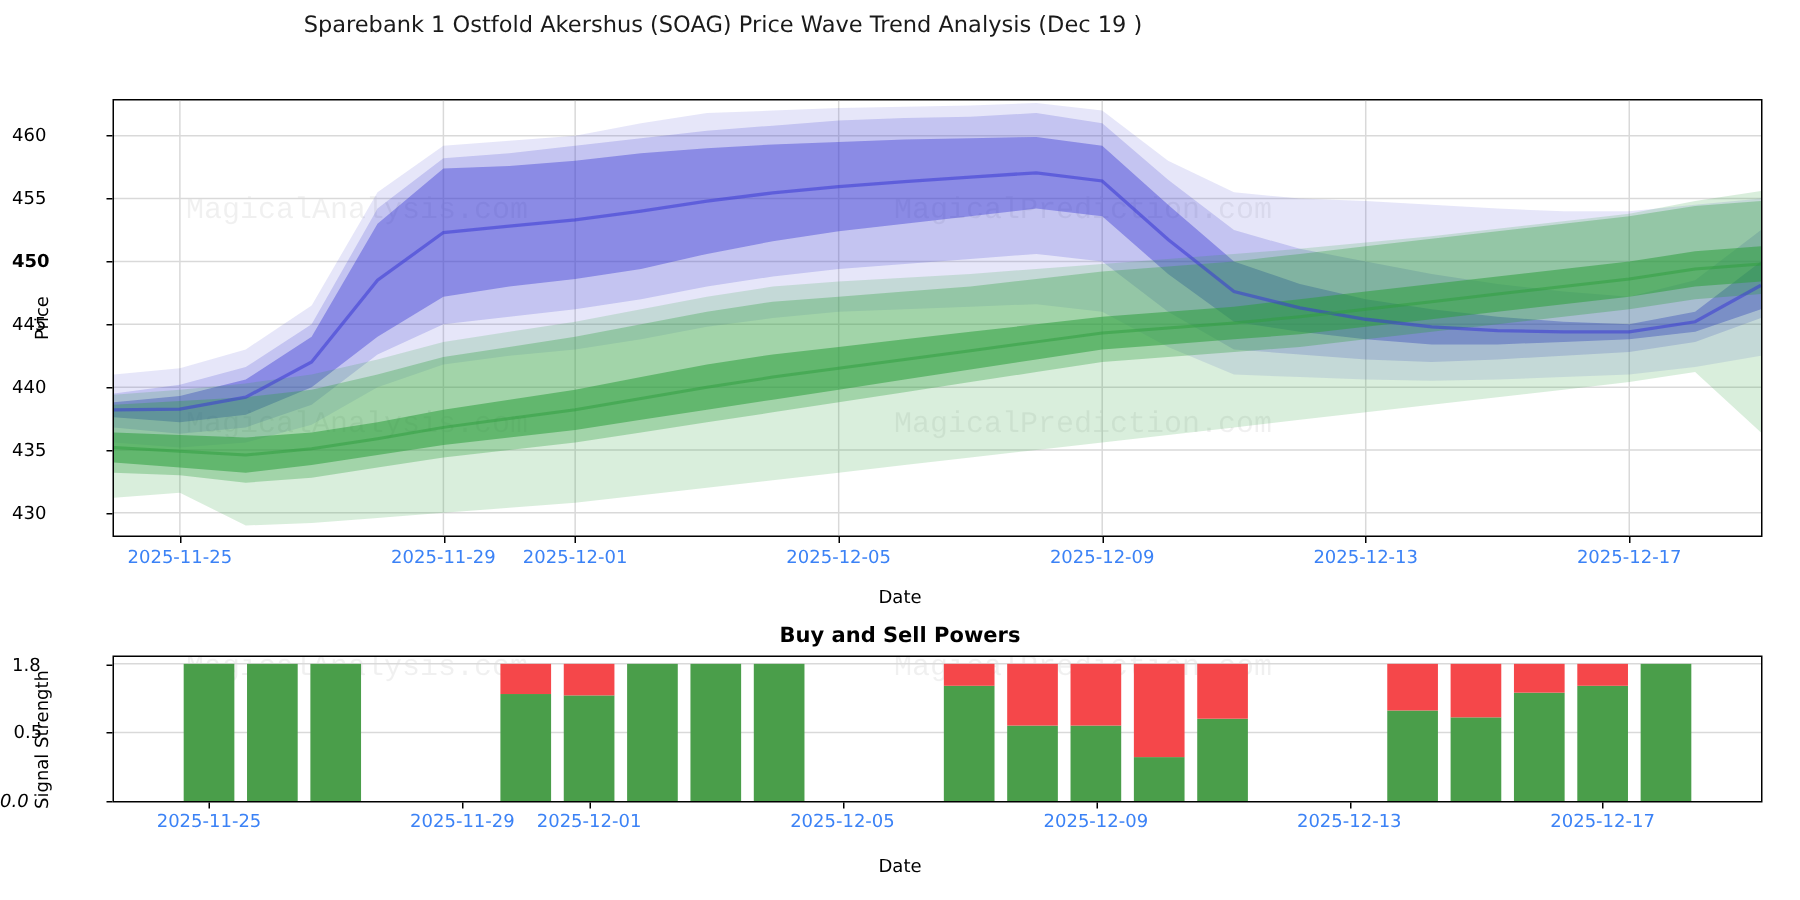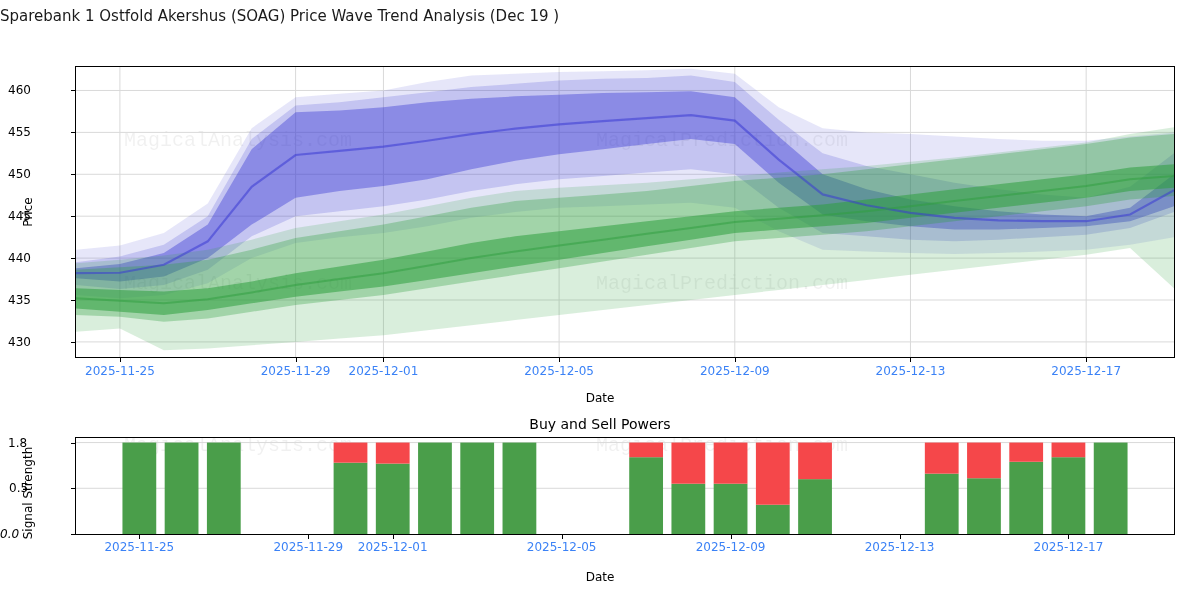--- a/index.html
+++ b/index.html
@@ -1,19 +1,19 @@
 <!DOCTYPE html>
 <html><head>
 <meta charset="utf-8">
 <style>
   html,body{margin:0;padding:0;background:#ffffff;}
   body{width:1200px;height:600px;font-family:"DejaVu Sans","Liberation Sans",sans-serif;color:#000;overflow:hidden;}
   #root{position:relative;width:1200px;height:600px;}
 
-  .title-block{position:absolute;left:0;top:6px;width:964px;}
+  .title-block{position:absolute;left:0;top:6px;width:964px;text-align:center;}
   .title-line{font-size:15px;line-height:21px;color:#1a1a1a;font-weight:400;}
 
   .panel{position:absolute;box-sizing:border-box;background:#fff;border:1px solid #000;overflow:hidden;}
   #price-panel{left:75px;top:66px;width:1100px;height:292px;}
   #signal-panel{left:75px;top:437px;width:1100px;height:98px;}
 
   .plot-svg{position:absolute;left:0;top:0;width:100%;height:100%;display:block;}
 
   .wm{position:absolute;font-size:20px;color:#000;opacity:.055;white-space:nowrap;font-family:Liberation Mono, monospace;pointer-events:none;}
 
@@ -69,21 +69,21 @@
 
   <div id="price-yticks">
       <div class="ytick" style="left: 8px; top: 341.913px;">430</div>
       <div class="tickmark" style="left: 71px; top: 341.913px; width: 4px; height: 1px;"></div>
       <div class="ytick" style="left: 8px; top: 300.006px;">435</div>
       <div class="tickmark" style="left: 71px; top: 300.006px; width: 4px; height: 1px;"></div>
       <div class="ytick" style="left: 8px; top: 258.098px;">440</div>
       <div class="tickmark" style="left: 71px; top: 258.098px; width: 4px; height: 1px;"></div>
       <div class="ytick" style="left: 8px; top: 216.191px;">445</div>
       <div class="tickmark" style="left: 71px; top: 216.191px; width: 4px; height: 1px;"></div>
-      <div class="ytick" style="left: 8px; top: 174.283px;">450</div>
+      <div class="ytick" style="left: 8px; top: 174.283px; font-weight: bold;">450</div>
       <div class="tickmark" style="left: 71px; top: 174.283px; width: 4px; height: 1px;"></div>
       <div class="ytick" style="left: 8px; top: 132.376px;">455</div>
       <div class="tickmark" style="left: 71px; top: 132.376px; width: 4px; height: 1px;"></div>
       <div class="ytick" style="left: 8px; top: 90.4682px;">460</div>
       <div class="tickmark" style="left: 71px; top: 90.4682px; width: 4px; height: 1px;"></div>
     </div>
   <div id="price-xticks">
       <div class="xtick" style="left: 119.92px; top: 364px;">2025-11-25</div>
       <div class="tickmark" style="left: 119.92px; top: 358px; width: 1px; height: 4px;"></div>
       <div class="xtick" style="left: 295.6px; top: 364px;">2025-11-29</div>
@@ -93,21 +93,21 @@
       <div class="xtick" style="left: 559.12px; top: 364px;">2025-12-05</div>
       <div class="tickmark" style="left: 559.12px; top: 358px; width: 1px; height: 4px;"></div>
       <div class="xtick" style="left: 734.8px; top: 364px;">2025-12-09</div>
       <div class="tickmark" style="left: 734.8px; top: 358px; width: 1px; height: 4px;"></div>
       <div class="xtick" style="left: 910.48px; top: 364px;">2025-12-13</div>
       <div class="tickmark" style="left: 910.48px; top: 358px; width: 1px; height: 4px;"></div>
       <div class="xtick" style="left: 1086.16px; top: 364px;">2025-12-17</div>
       <div class="tickmark" style="left: 1086.16px; top: 358px; width: 1px; height: 4px;"></div>
     </div>
 
-  <div class="subtitle" style="top:416px;">Buy and Sell Powers</div>
+  <div class="subtitle" style="top:416px;font-weight:bold;">Buy and Sell Powers</div>
 
   <div class="panel" id="signal-panel">
     <div class="wm" style="left:48px;top:-4px;">MagicalAnalysis.com</div>
     <div class="wm" style="left:520px;top:-4px;">MagicalPrediction.com</div>
     <svg class="plot-svg" id="signal-svg" viewBox="0 0 1098 96" preserveAspectRatio="none">
         <line x1="0" y1="50.28571428571429" x2="1098" y2="50.28571428571429" stroke="#d9d9d9" stroke-width="1"></line>
         <line x1="0" y1="4.571428571428584" x2="1098" y2="4.571428571428584" stroke="#d9d9d9" stroke-width="1"></line>
         <rect x="46.45384615384616" y="4.571428571428584" width="33.784615384615385" height="91.42857142857142" fill="#4a9e4a"></rect>
         <rect x="88.68461538461538" y="4.571428571428584" width="33.784615384615385" height="91.42857142857142" fill="#4a9e4a"></rect>
         <rect x="130.91538461538462" y="4.571428571428584" width="33.784615384615385" height="91.42857142857142" fill="#4a9e4a"></rect>

